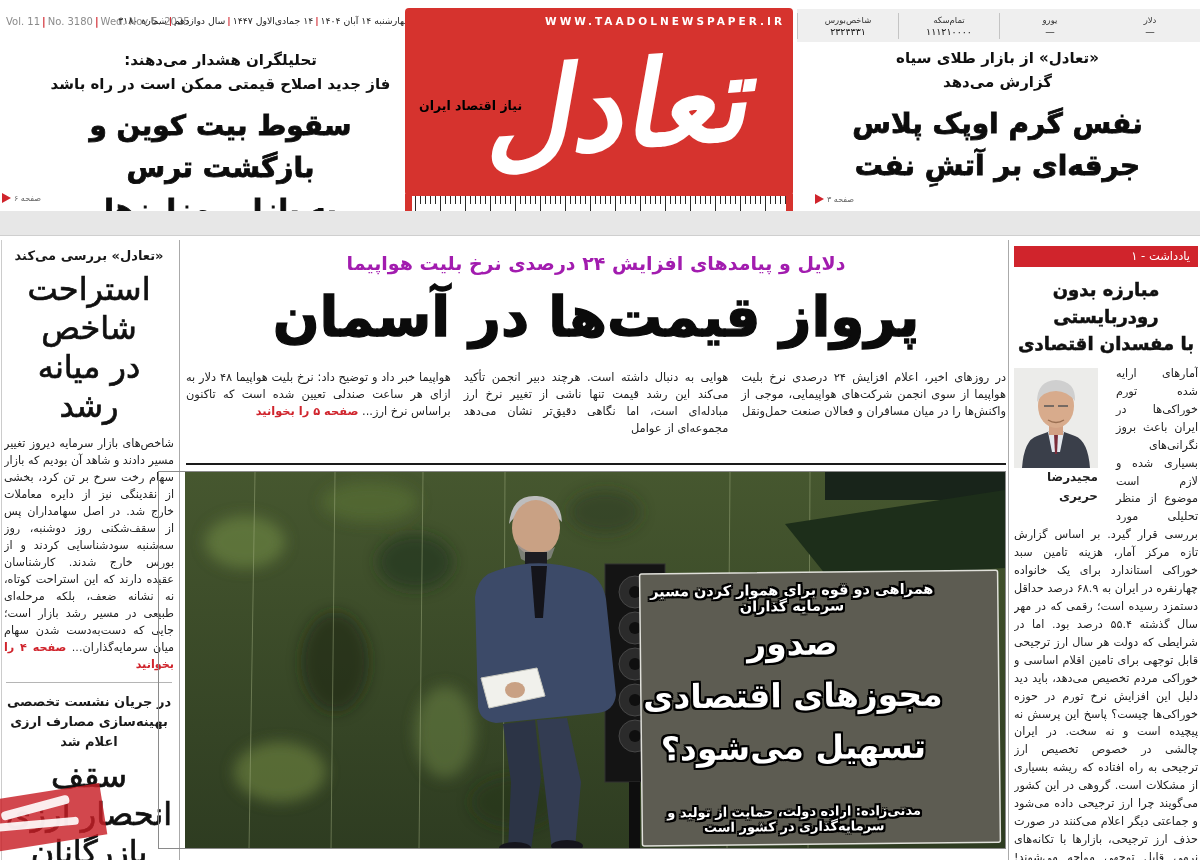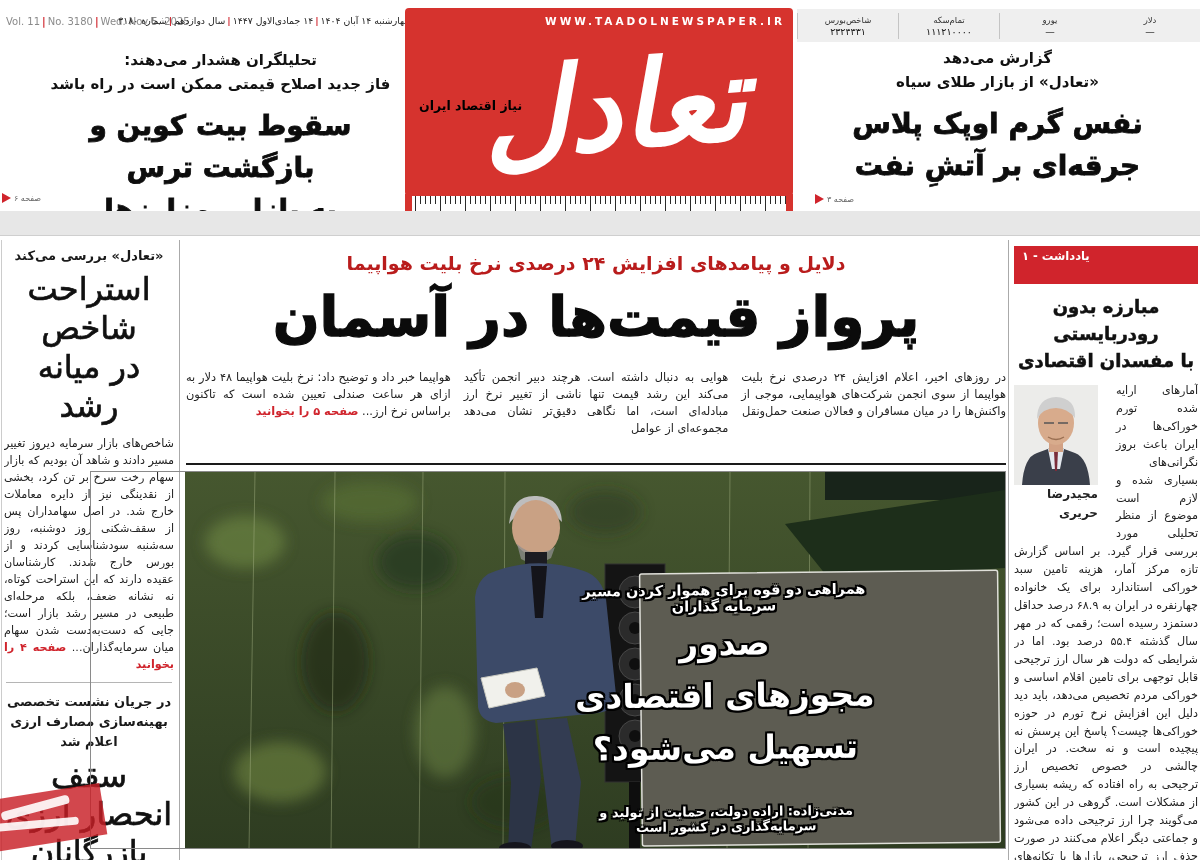--- a/index.html
+++ b/index.html
@@ -58,42 +58,42 @@
   .left-col { left:4px; top:240px; width:170px; height:620px; overflow:hidden; direction:rtl; }
   .lc-kicker { font-size:13px; font-weight:bold; text-align:center; line-height:20px; }
   .lc-title { font-size:32px; font-weight:normal; text-align:center; line-height:39px;
     -webkit-text-stroke:0.7px #111; color:#111; }
   .lc-body { margin-top:9px; font-size:11.2px; line-height:1.52; text-align:justify; color:#222; }
   .red { color:#d0242c; font-weight:bold; }
   .lc-divider { border-top:1px solid #b5b5b5; margin:9px 2px; }
 
   
   .center-col { left:186px; top:240px; width:820px; direction:rtl; }
-  .lead-kicker { margin-top:12px; text-align:center; font-size:19px; font-weight:bold; color:#b91c1c; }
+  .lead-kicker { margin-top:12px; text-align:center; font-size:19px; font-weight:bold; color:#a21caf; }
   .lead-title { margin-top:8px; text-align:center; font-size:55px; font-weight:bold; color:#0b0b0b;
     line-height:70px; -webkit-text-stroke:1.3px #0b0b0b; }
   .lead-cols { margin-top:17px; display:flex; direction:rtl; gap:13px; height:85px; overflow:hidden; }
   .lead-colitem { flex:1; font-size:11.4px; line-height:16.9px; text-align:justify; color:#222; }
   .center-rule { margin-top:9px; border-top:2px solid #1a1a1a; }
-  .photo-wrap { position:relative; margin-top:6px; width:916px; height:378px;
+  .photo-wrap { position:relative; margin-top:6px; width:848px; height:378px;
     border:1px solid #8a8a8a; overflow:hidden; }
   .photo-caption { position:absolute; left:459px; top:102px; width:350px; height:268px;
     transform:rotate(-0.6deg); display:flex; flex-direction:column; align-items:center;
     text-align:center; direction:rtl; padding:8px 6px; }
   .cap-out { color:#fff; text-shadow:
     -2px -2px 0 #000, 2px -2px 0 #000, -2px 2px 0 #000, 2px 2px 0 #000,
     0 -2px 0 #000, 0 2px 0 #000, -2px 0 0 #000, 2px 0 0 #000; }
   .cap-kicker { font-size:14.5px; font-weight:bold; }
   .cap-title { font-size:33px; font-weight:bold; line-height:52px; margin-top:4px; }
   .cap-footer { font-size:13px; font-weight:bold; margin-top:auto; }
 
   
   .right-col { left:1014px; top:240px; width:184px; height:620px; overflow:hidden; direction:rtl; }
-  .rc-header { margin-top:6px; height:38px; line-height:21px; background:#d0242c; color:#fff;
-    font-size:11.5px; font-weight:bold; padding:0 8px; text-align:left; }
+  .rc-header { margin-top:6px; height:21px; line-height:21px; background:#d0242c; color:#fff;
+    font-size:11.5px; font-weight:normal; padding:0 8px; text-align:right; }
   .rc-title { margin-top:9px; font-size:18px; font-weight:bold; text-align:center; line-height:27px;
     -webkit-text-stroke:0.5px #111; color:#111; }
   .rc-body { margin-top:8px; font-size:11.2px; line-height:1.6; text-align:justify; color:#222;
     height:520px; overflow:hidden; }
   .author-box { float:left; width:84px; margin-right:18px; margin-bottom:3px; margin-top:3px; }
   .author-box svg { display:block; width:84px; height:100px; }
   .author-name { font-size:12px; font-weight:bold; text-align:left; margin-top:2px; }
 
   
   .stamp { left:-16px; top:792px; width:120px; height:52px; background:rgba(200,30,38,0.82);
@@ -149,22 +149,22 @@
       <div>به بازار رمزارزها</div>
     </div>
   </section>
   <div class="abs page-tag" style="left:2px;top:193px;">
     <span class="tri"></span>
     <span class="tag-text">صفحه ۶</span>
   </div>
 
   <section class="abs hl-block" style="left:795px;top:46px;width:405px;">
     <div class="hl-kicker">
+      <div>«تعادل» از بازار طلای سیاه</div>
       <div>گزارش می‌دهد</div>
-      <div>«تعادل» از بازار طلای سیاه</div>
     </div>
     <div class="hl-title">
       <div>نفس گرم اوپک پلاس</div>
       <div>جرقه‌ای بر آتشِ نفت</div>
     </div>
   </section>
   <div class="abs page-tag" style="left:815px;top:194px;">
     <span class="tri"></span>
     <span class="tag-text">صفحه ۳</span>
   </div>

